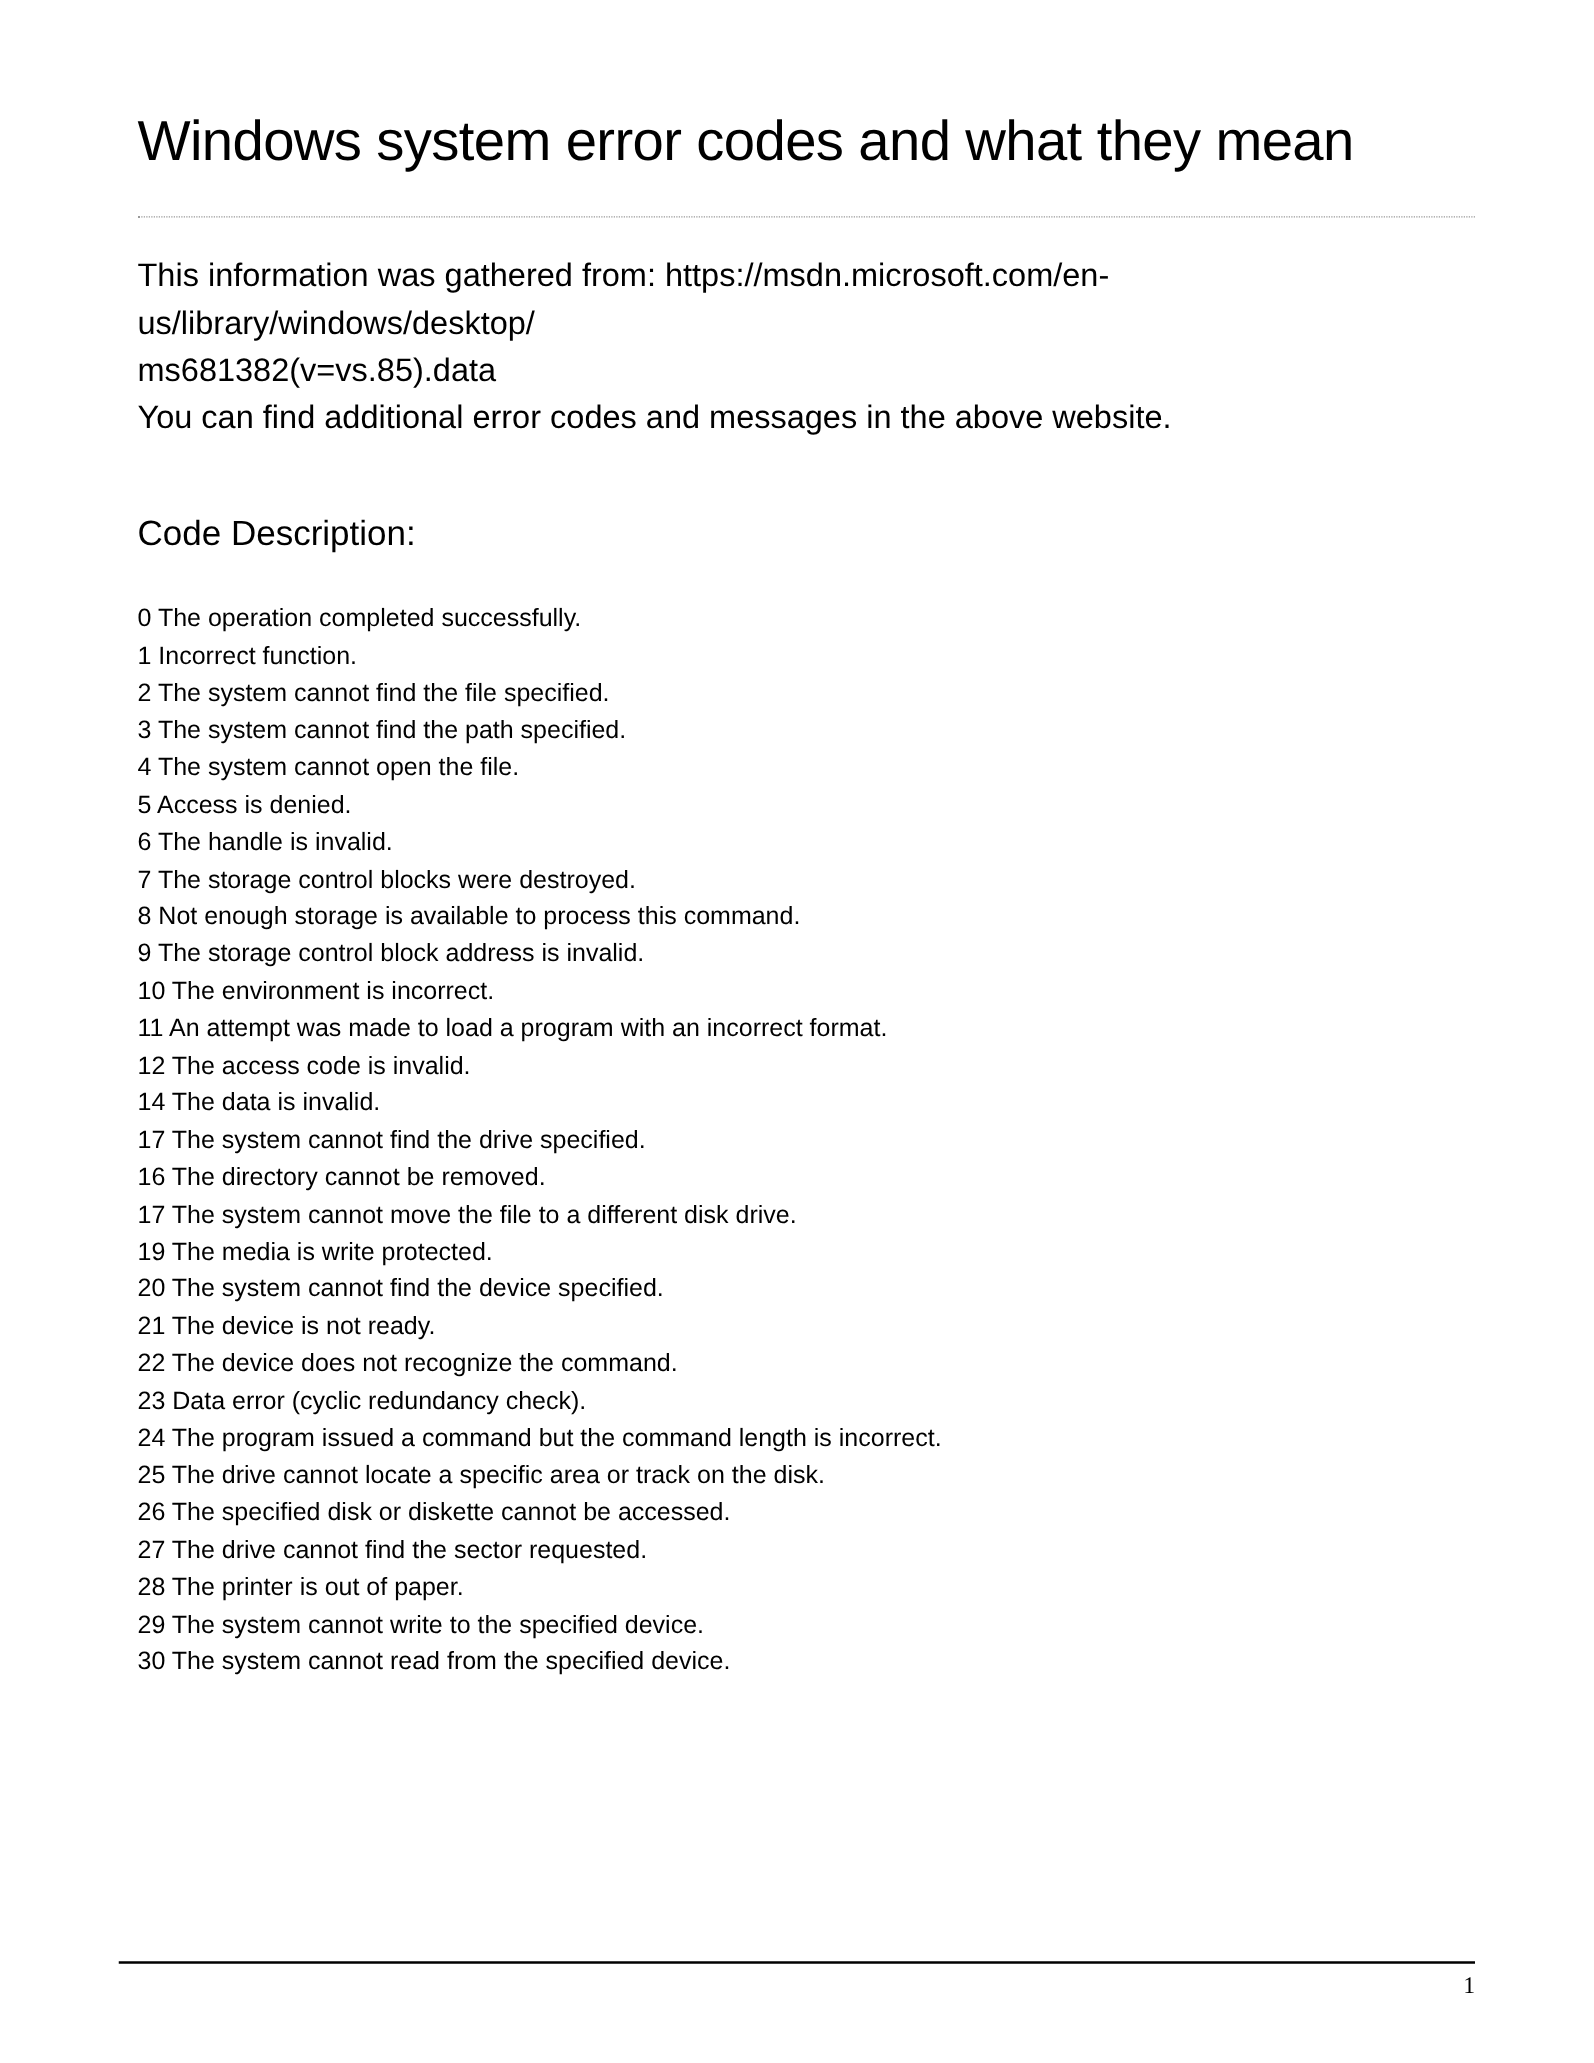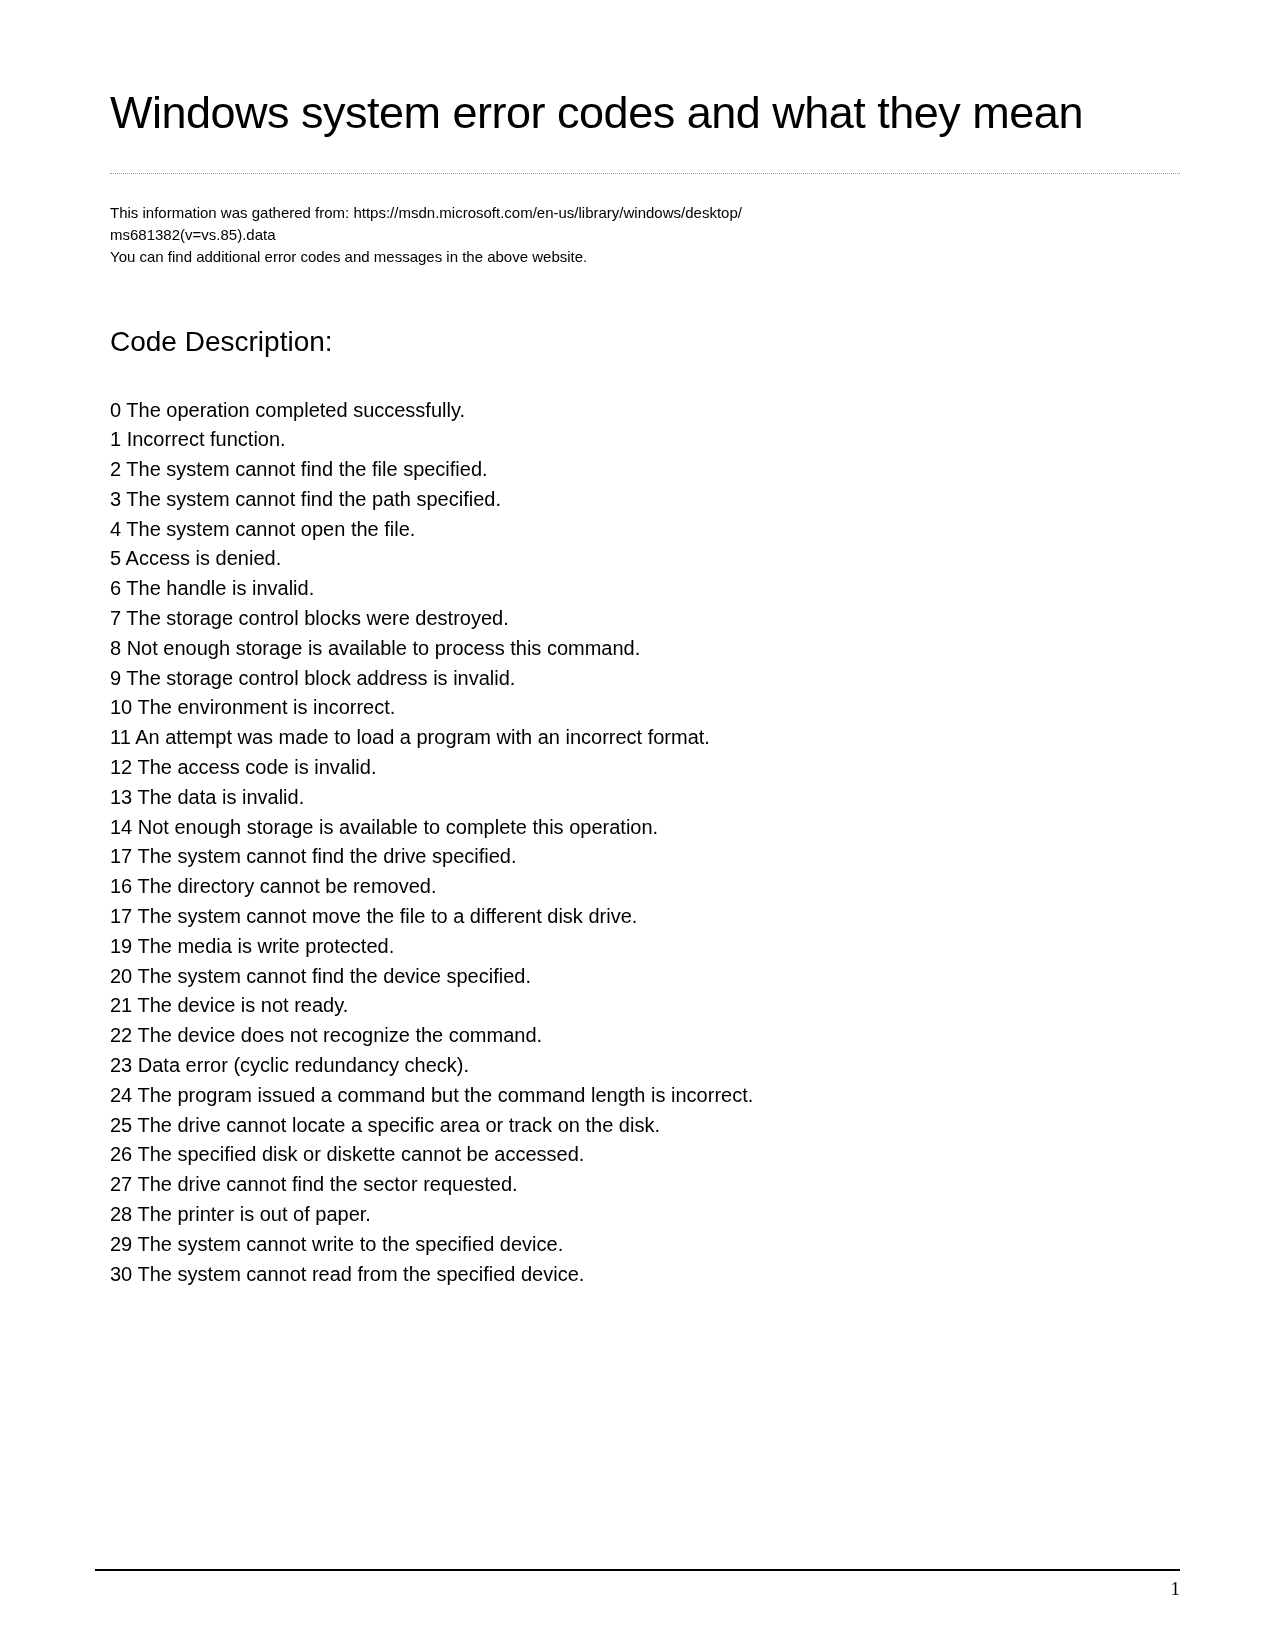--- a/index.html
+++ b/index.html
@@ -24,21 +24,21 @@
       line-height: 1.25;
       margin-bottom: 32px;
       letter-spacing: -0.5px;
     }
     .divider-dotted {
       border: none;
       border-top: 1px dotted #999999;
       margin-bottom: 28px;
     }
     .intro {
-      font-size: 15px;
+      font-size: 26px;
       line-height: 1.45;
       margin-bottom: 58px;
     }
     .section-heading {
       font-size: 28px;
       font-weight: 400;
       margin-bottom: 38px;
     }
     .code-list {
       font-size: 20px;
@@ -81,22 +81,21 @@
       <span class="code-line">3 The system cannot find the path specified.</span>
       <span class="code-line">4 The system cannot open the file.</span>
       <span class="code-line">5 Access is denied.</span>
       <span class="code-line">6 The handle is invalid.</span>
       <span class="code-line">7 The storage control blocks were destroyed.</span>
       <span class="code-line">8 Not enough storage is available to process this command.</span>
       <span class="code-line">9 The storage control block address is invalid.</span>
       <span class="code-line">10 The environment is incorrect.</span>
       <span class="code-line">11 An attempt was made to load a program with an incorrect format.</span>
       <span class="code-line">12 The access code is invalid.</span>
-      <span class="code-line">13 The data is invalid.</span>
-      <span class="code-line">14 Not enough storage is available to complete this operation.</span>
+      <span class="code-line">14 The data is invalid.</span>
       <span class="code-line">17 The system cannot find the drive specified.</span>
       <span class="code-line">16 The directory cannot be removed.</span>
       <span class="code-line">17 The system cannot move the file to a different disk drive.</span>
       <span class="code-line">19 The media is write protected.</span>
       <span class="code-line">20 The system cannot find the device specified.</span>
       <span class="code-line">21 The device is not ready.</span>
       <span class="code-line">22 The device does not recognize the command.</span>
       <span class="code-line">23 Data error (cyclic redundancy check).</span>
       <span class="code-line">24 The program issued a command but the command length is incorrect.</span>
       <span class="code-line">25 The drive cannot locate a specific area or track on the disk.</span>

